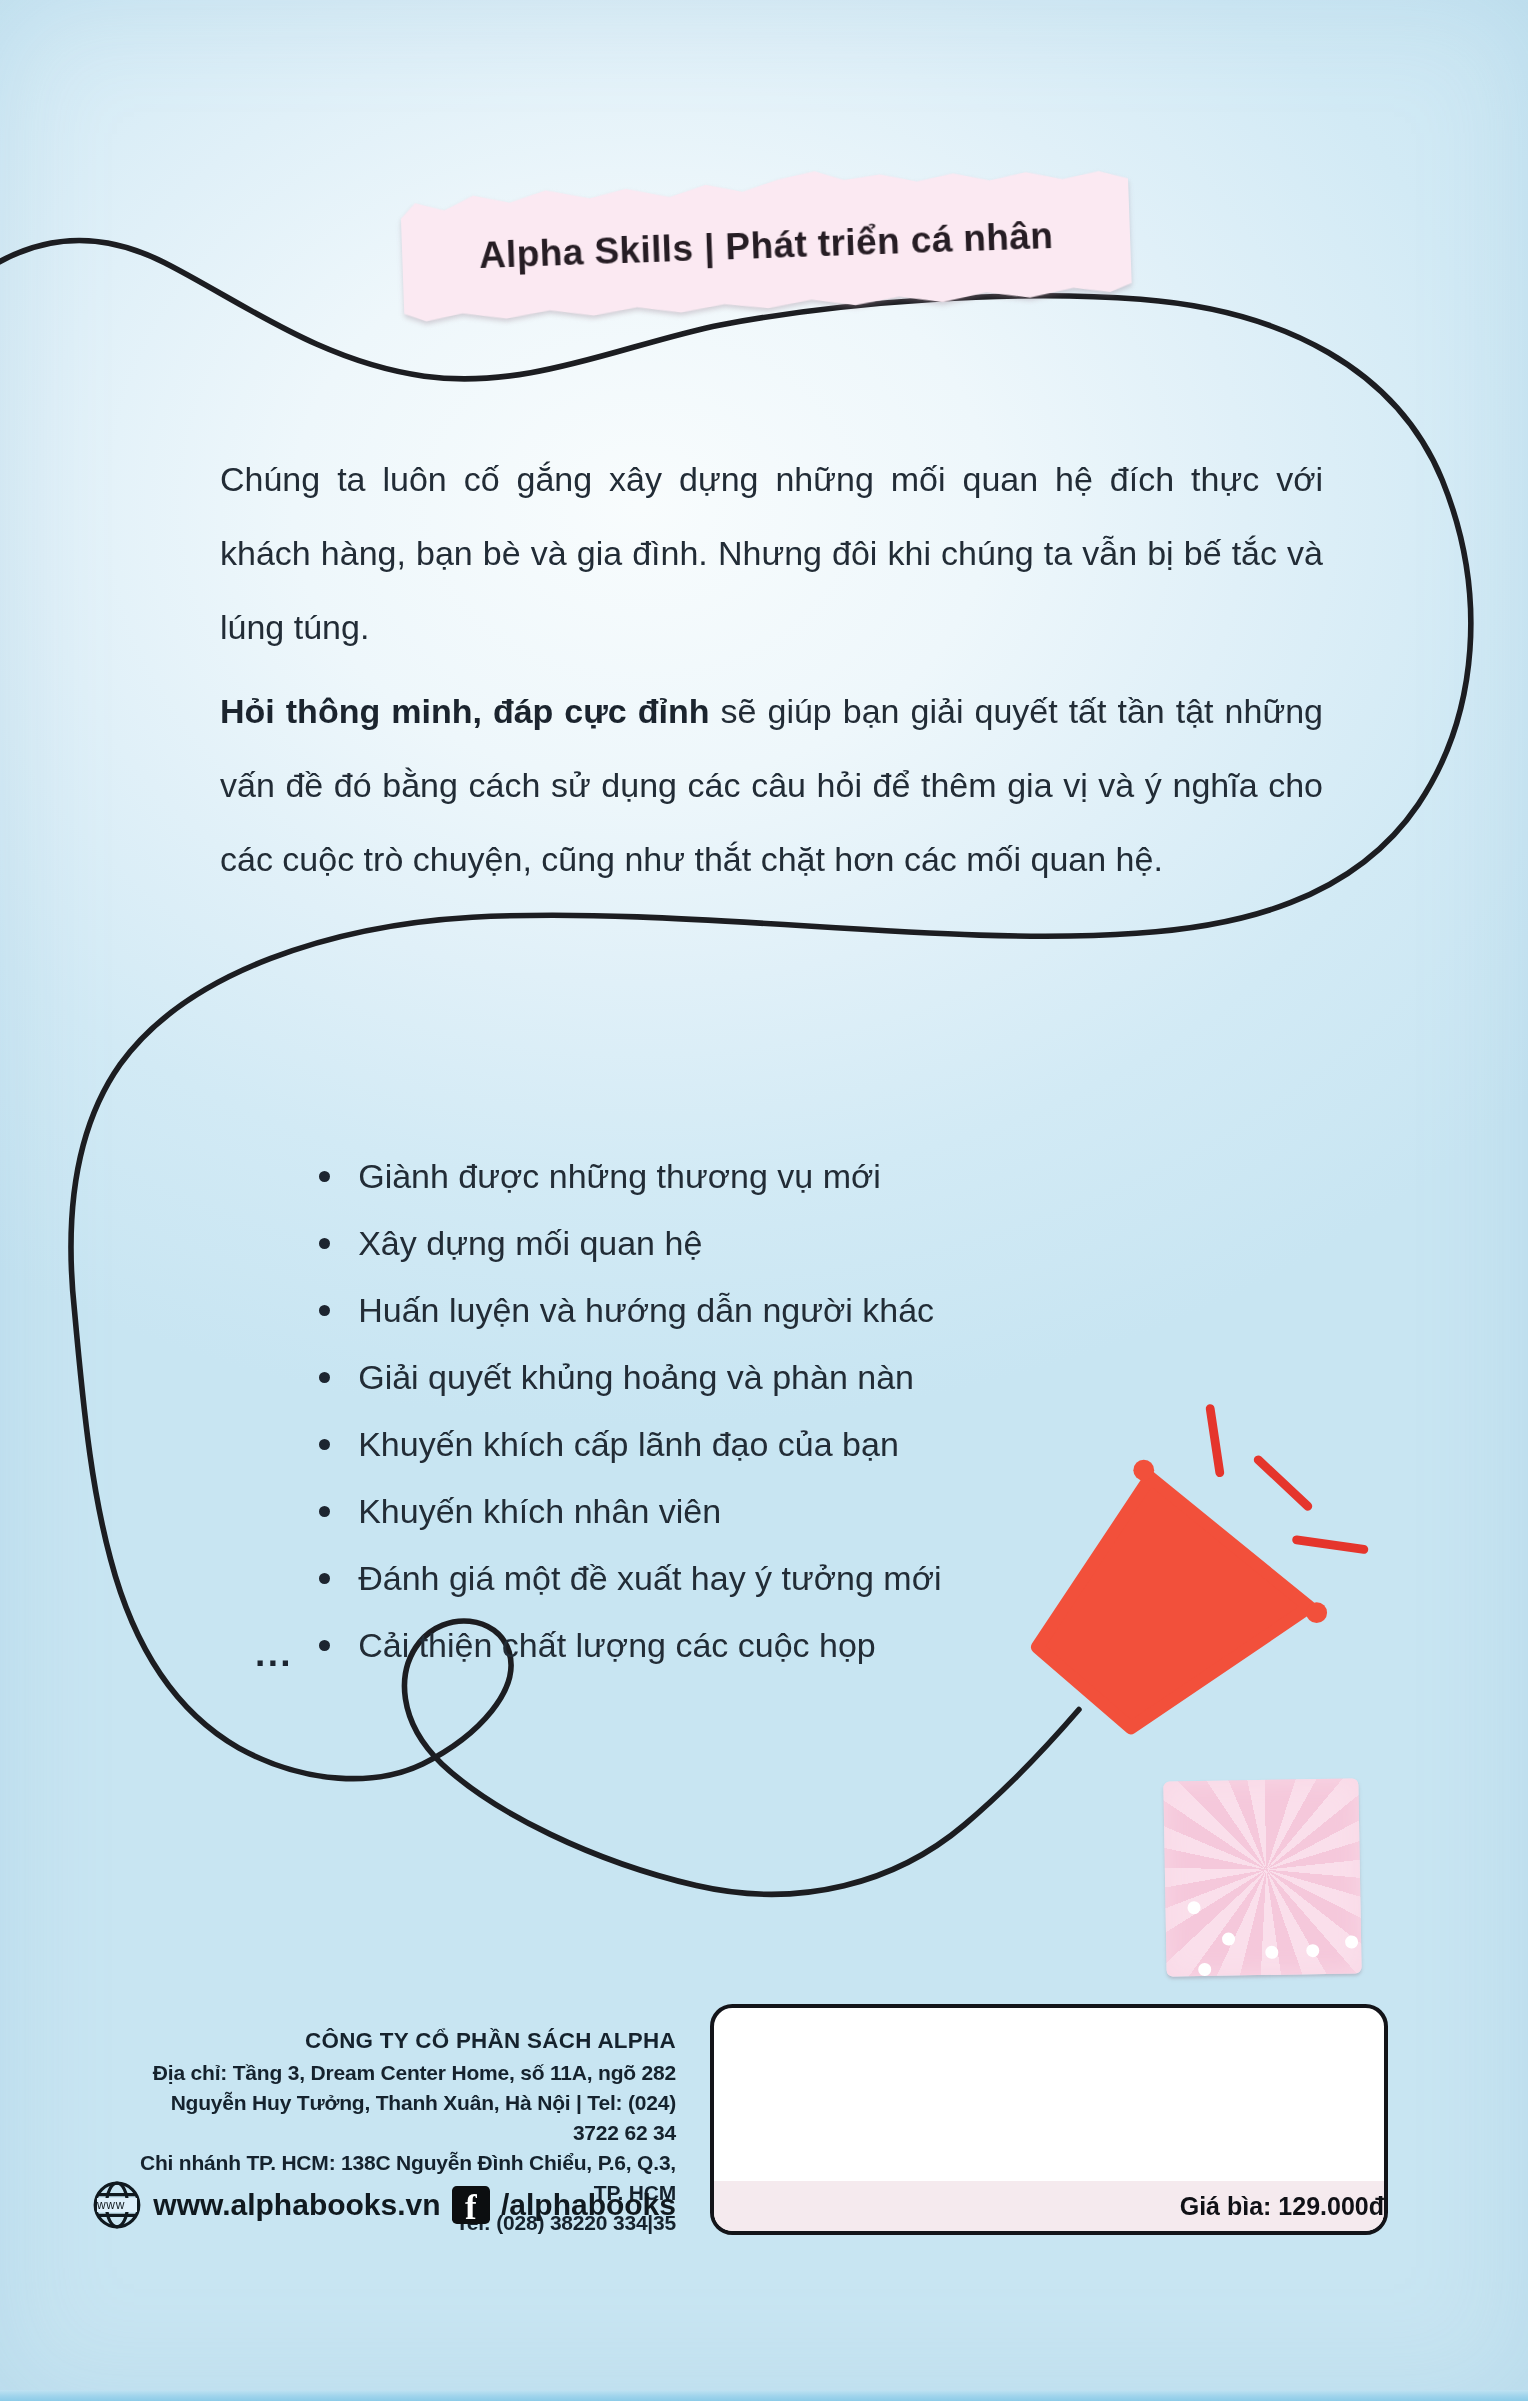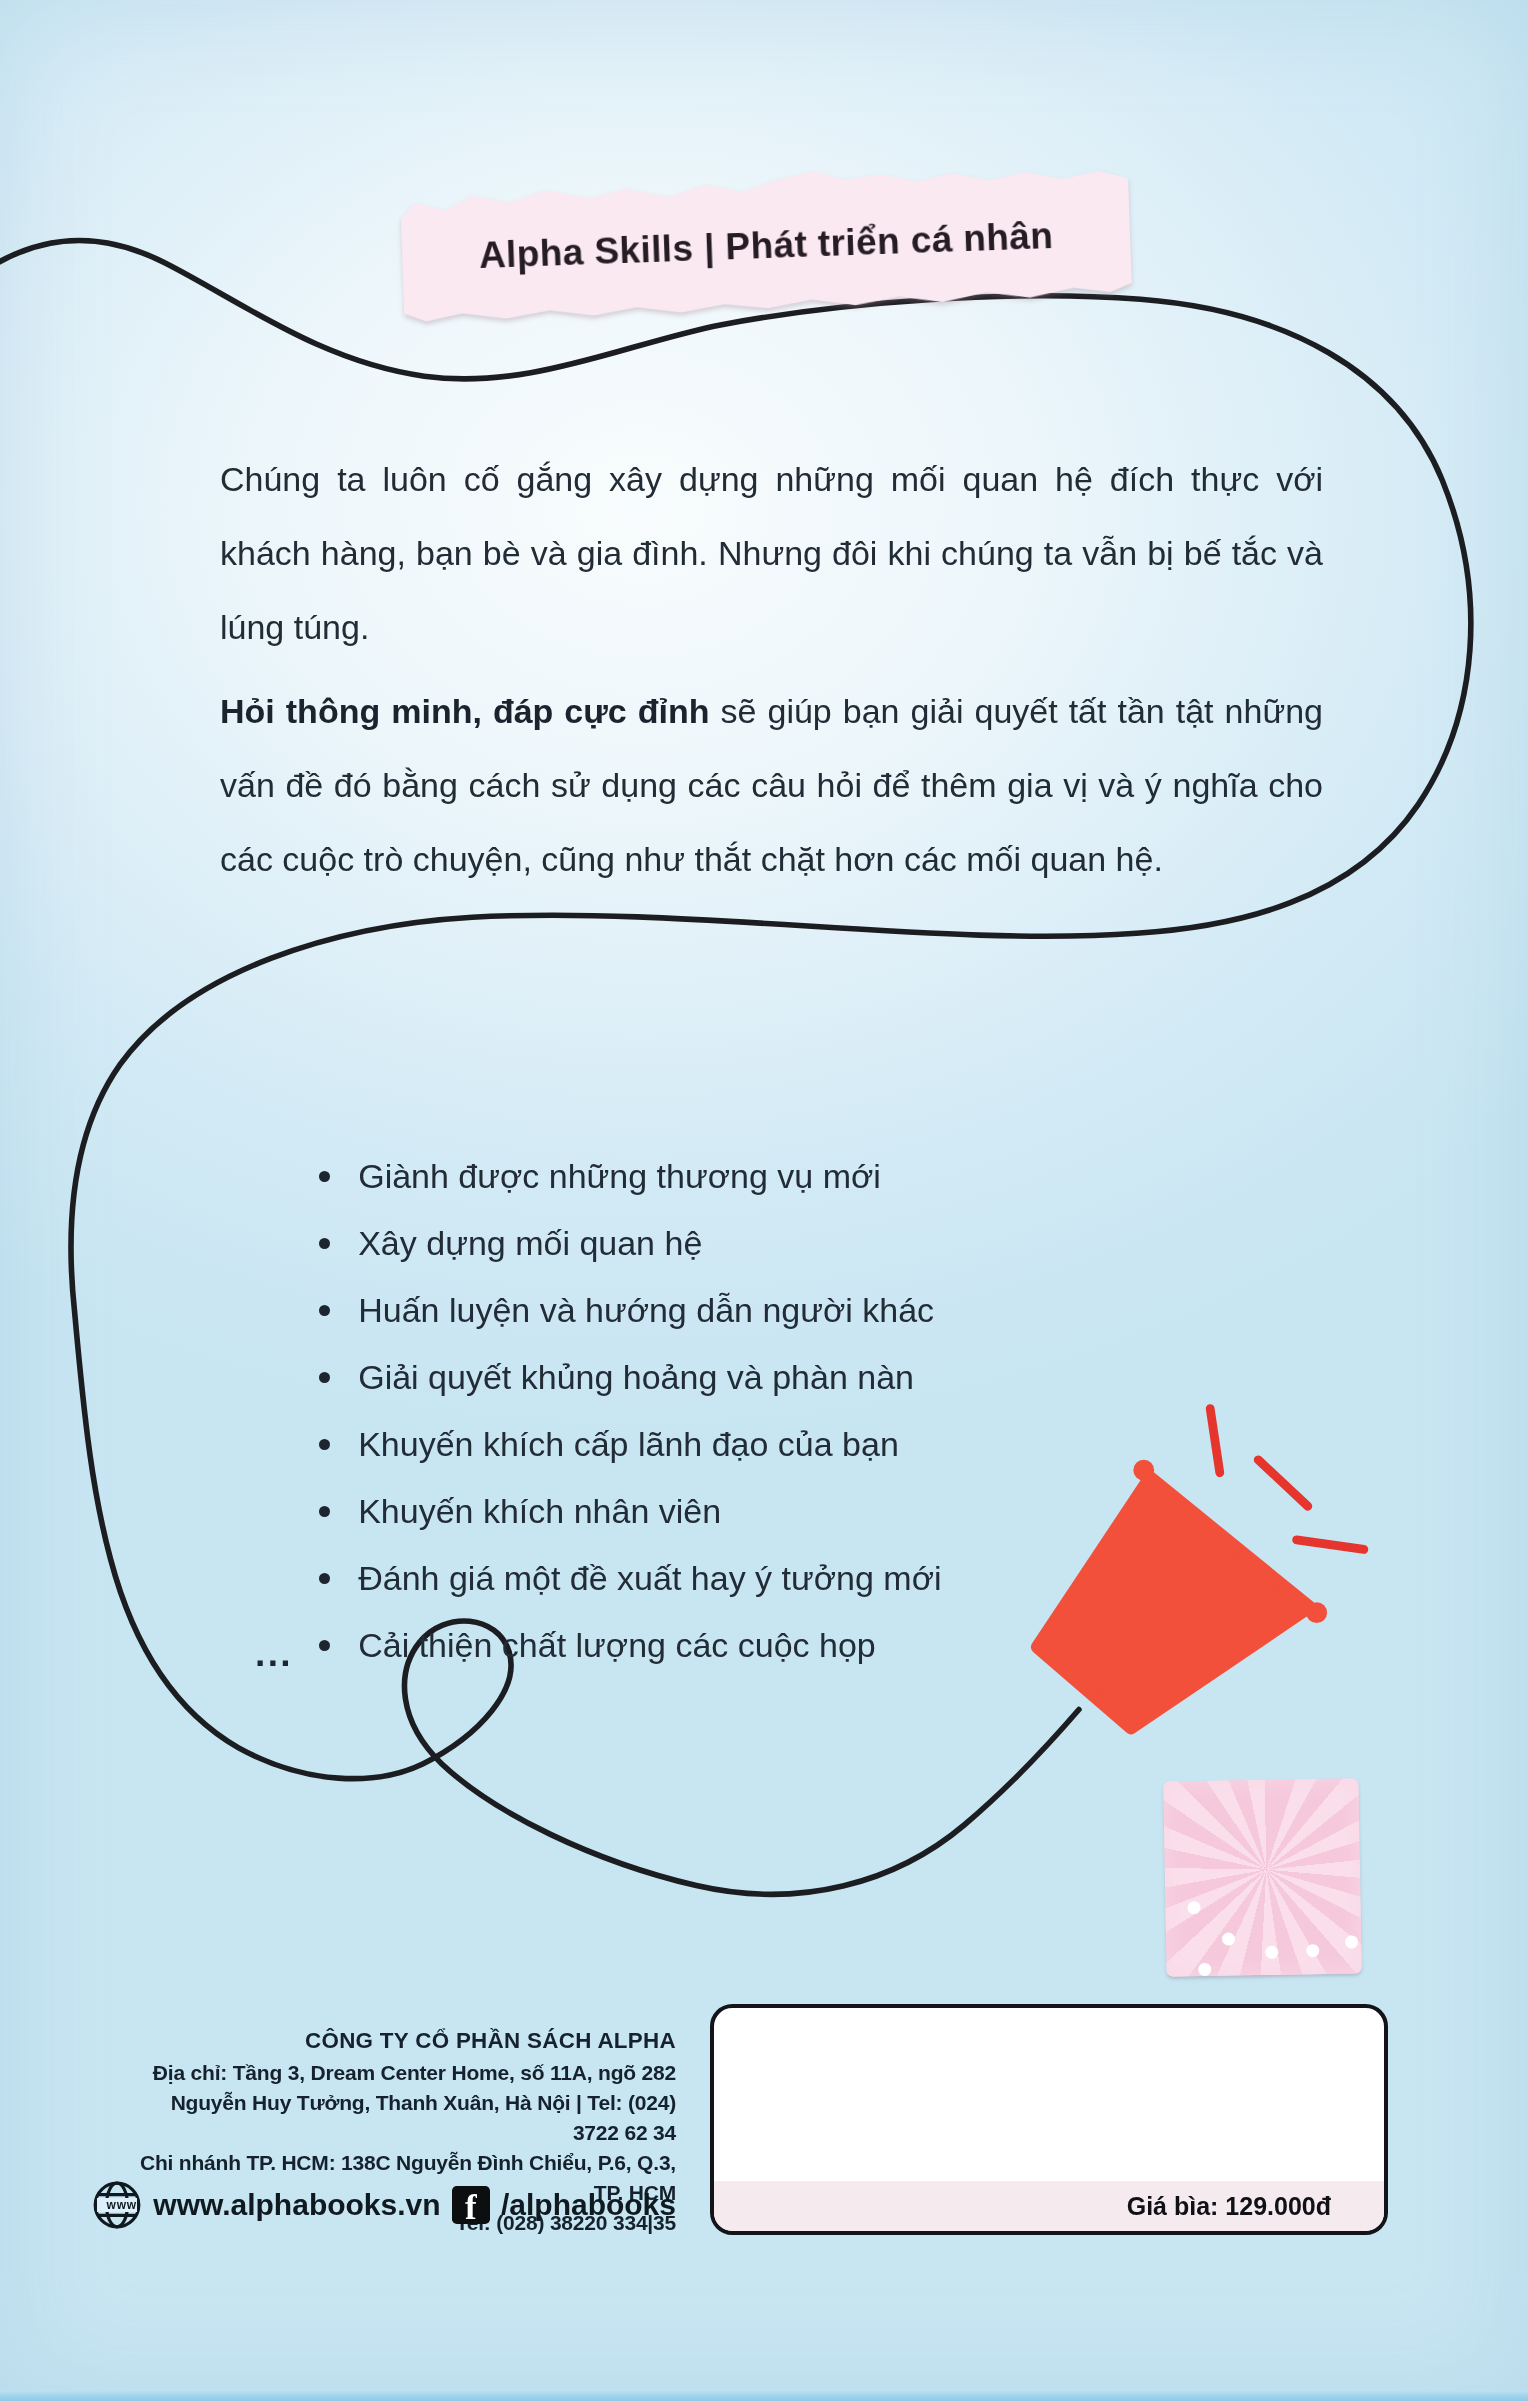--- a/index.html
+++ b/index.html
@@ -77,41 +77,40 @@
   .publisher .addr{font-size:21px;font-weight:bold;line-height:30px;letter-spacing:-0.2px;}
   .weblinks{
     position:absolute;left:120px;top:2180px;width:556px;z-index:2;
     display:flex;justify-content:flex-end;align-items:center;gap:11.2px;
   }
   .weblinks .site,.weblinks .fb-handle{font-size:30px;font-weight:bold;color:#10191f;}
   .globe{position:relative;width:50px;height:50px;flex:0 0 auto;}
   .globe svg{display:block;}
   .globe .globe-www{
     position:absolute;left:4.8px;top:17.6px;width:40px;height:14.4px;
-    background:#ddeffa;color:#10191f;font-size:12px;font-weight:bold;
-    text-align:right;line-height:14.4px;letter-spacing:0.8px;
+    background:#ddeffa;color:#10191f;font-size:12px;font-weight:normal;
+    text-align:left;line-height:14.4px;letter-spacing:0.8px;
   }
   .fb-icon{
     width:38px;height:38px;background:#0c0e10;border-radius:4.8px;flex:0 0 auto;
     display:flex;align-items:flex-end;justify-content:center;
   }
   .fb-icon span{
     color:#ffffff;font-size:35px;font-weight:bold;line-height:32px;
     font-family:"Liberation Serif", serif;
   }
   
   .price-box{
     position:absolute;left:710px;top:2004px;width:678px;height:231px;z-index:2;
     background:#ffffff;border:4.8px solid #131419;border-radius:22.4px;
     box-sizing:border-box;overflow:hidden;
   }
   .price-strip{
     position:absolute;left:0;right:0;bottom:0;height:50px;background:#f5eaee;
     display:flex;align-items:center;justify-content:flex-end;
-    padding-right:53px;
   }
   .price-strip .price-text{font-size:25px;font-weight:bold;color:#101116;}
   .bottom-edge{
     position:absolute;left:0;right:0;bottom:0;height:11.2px;z-index:4;
     background:linear-gradient(180deg,#bfe2f2 0%,#9fd4ec 55%,#8ccbe8 100%);
   }
 </style>
 </head>
 <body>
 

